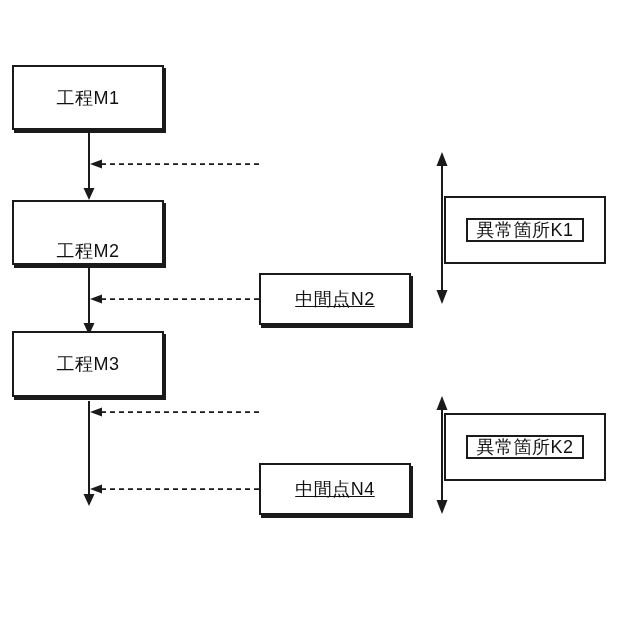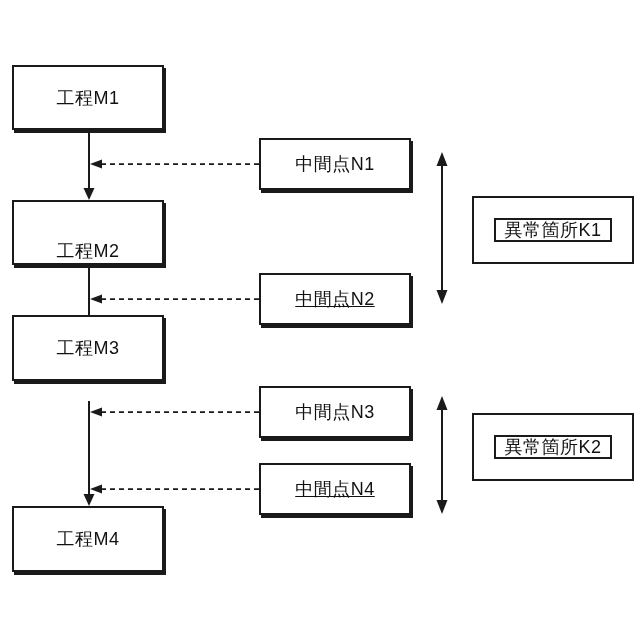--- a/index.html
+++ b/index.html
@@ -30,31 +30,31 @@
     font-size:18px;
     letter-spacing:0.5px;
     white-space:nowrap;
   }
   .pbox,.nbox{
     box-shadow:2px 3px 0 0 var(--line);
   }
   .pbox{left:12px;width:152px;height:65px;}
   .pbox.m1{top:65px;}
   .pbox.m2{top:200px;align-items:flex-end;}
-  .pbox.m3{top:315px;height:66px;}
+  .pbox.m3{top:331px;height:66px;}
   .pbox.m4{top:506px;height:66px;}
   .nbox{left:259px;width:152px;height:52px;}
   .nbox.n1{top:138px;}
   .nbox.n2{top:273px;text-decoration:underline;}
   .nbox.n3{top:386px;}
   .nbox.n4{top:463px;text-decoration:underline;}
   .kbox{
     position:absolute;
     box-sizing:border-box;
-    left:472px;width:162px;height:68px;
+    left:444px;width:162px;height:68px;
     background:var(--fill);
     border:2px solid var(--line);
     padding:20px;
   }
   .kbox.k1{top:196px;}
   .kbox.k2{top:413px;}
   .kbox-inner{
     box-sizing:border-box;
     width:100%;height:100%;
     border:2px solid var(--line);
@@ -120,32 +120,23 @@
 
   <div class="box pbox m1">
     <span>工程M1</span>
   </div>
   <div class="box pbox m2">
     <span>工程M2</span>
   </div>
   <div class="box pbox m3">
     <span>工程M3</span>
   </div>
-  <div class="box pbox m4">
-    <span>工程M4</span>
-  </div>
 
-  <div class="box nbox n1">
-    <span>中間点N1</span>
-  </div>
   <div class="box nbox n2">
     <span>中間点N2</span>
-  </div>
-  <div class="box nbox n3">
-    <span>中間点N3</span>
   </div>
   <div class="box nbox n4">
     <span>中間点N4</span>
   </div>
 
   <div class="kbox k1">
     <div class="kbox-inner">
       <span>異常箇所K1</span>
     </div>
   </div>

